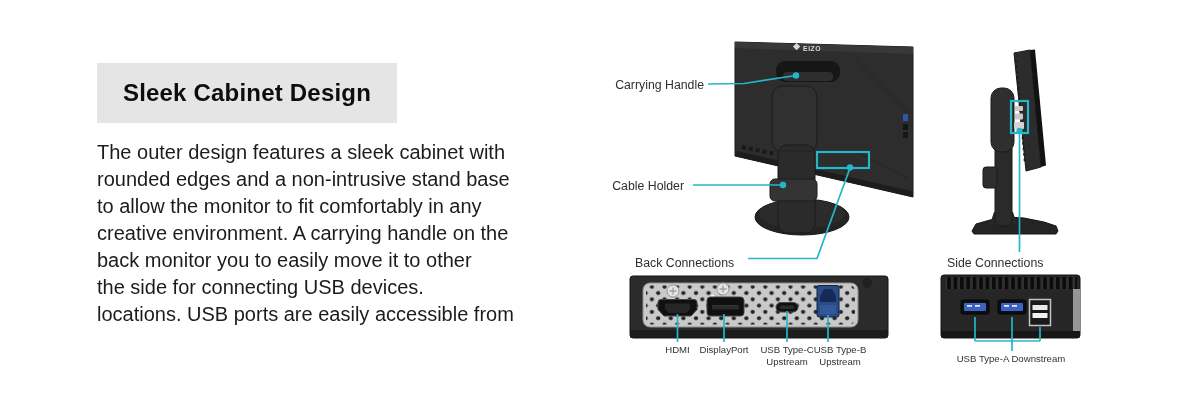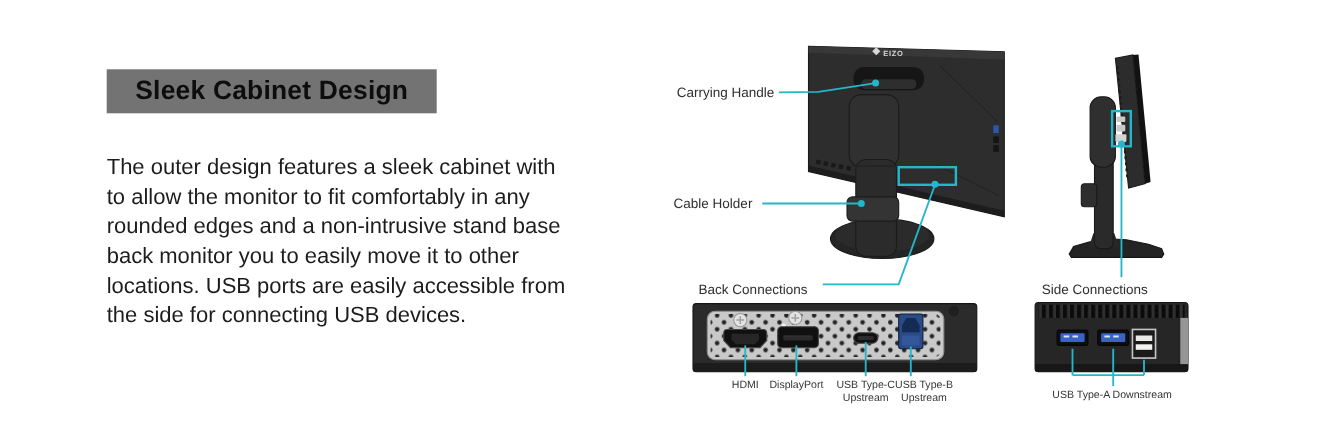--- a/index.html
+++ b/index.html
@@ -1,43 +1,44 @@
 <!DOCTYPE html>
 <html><head>
 <meta charset="utf-8">
 <style>
   html,body{margin:0;padding:0;background:#ffffff;}
   .canvas{position:relative;width:1200px;height:400px;background:#ffffff;overflow:hidden;
           font-family:"Liberation Sans","DejaVu Sans",sans-serif;}
-  .headline-box{position:absolute;left:97px;top:63px;width:300px;height:40px;
-                background:#737373;display:flex;align-items:center;justify-content:center;}
+  .headline-box{position:absolute;left:97px;top:63px;width:300px;height:60px;
+                background:#e5e5e5;display:flex;align-items:center;justify-content:center;}
   .headline-box span{font-size:24px;font-weight:700;color:#0d0d0d;letter-spacing:0.2px;}
   .intro{position:absolute;left:97px;top:139px;color:#1c1c1c;font-size:20px;line-height:27px;}
   .intro div{white-space:nowrap;}
   svg{position:absolute;left:0;top:0;}
   .callout-label{font-size:12.3px;fill:#2f2f2f;}
   .port-label{font-size:9.6px;fill:#333333;}
   .brand-label{font-size:6.8px;fill:#d6d6d6;font-weight:700;letter-spacing:0.6px;}
 </style>
 </head>
 <body>
 
 <div class="canvas">
 
   <div class="headline-box">
     <span>Sleek Cabinet Design</span>
   </div>
 
   <div class="intro">
     <div>The outer design features a sleek cabinet with</div>
+    <div>rounded edges and a non-intrusive stand base</div>
     <div>to allow the monitor to fit comfortably in any</div>
-    <div>rounded edges and a non-intrusive stand base</div>
+    <div>creative environment. A carrying handle on the</div>
     <div>back monitor you to easily move it to other</div>
+    <div>the side for connecting USB devices.</div>
     <div>locations. USB ports are easily accessible from</div>
-    <div>the side for connecting USB devices.</div>
   </div>
 
   <svg width="1200" height="400" viewBox="0 0 1200 400">
     <defs>
       <pattern id="perf" width="12.6" height="12.6" patternUnits="userSpaceOnUse">
         <circle cx="3" cy="3.2" r="2.1" fill="#242424"></circle>
         <circle cx="9.3" cy="9.5" r="2.1" fill="#242424"></circle>
       </pattern>
       <pattern id="vents" width="6.4" height="12" patternUnits="userSpaceOnUse">
         <rect x="0" y="0" width="3.6" height="12" fill="#0b0b0b"></rect>

